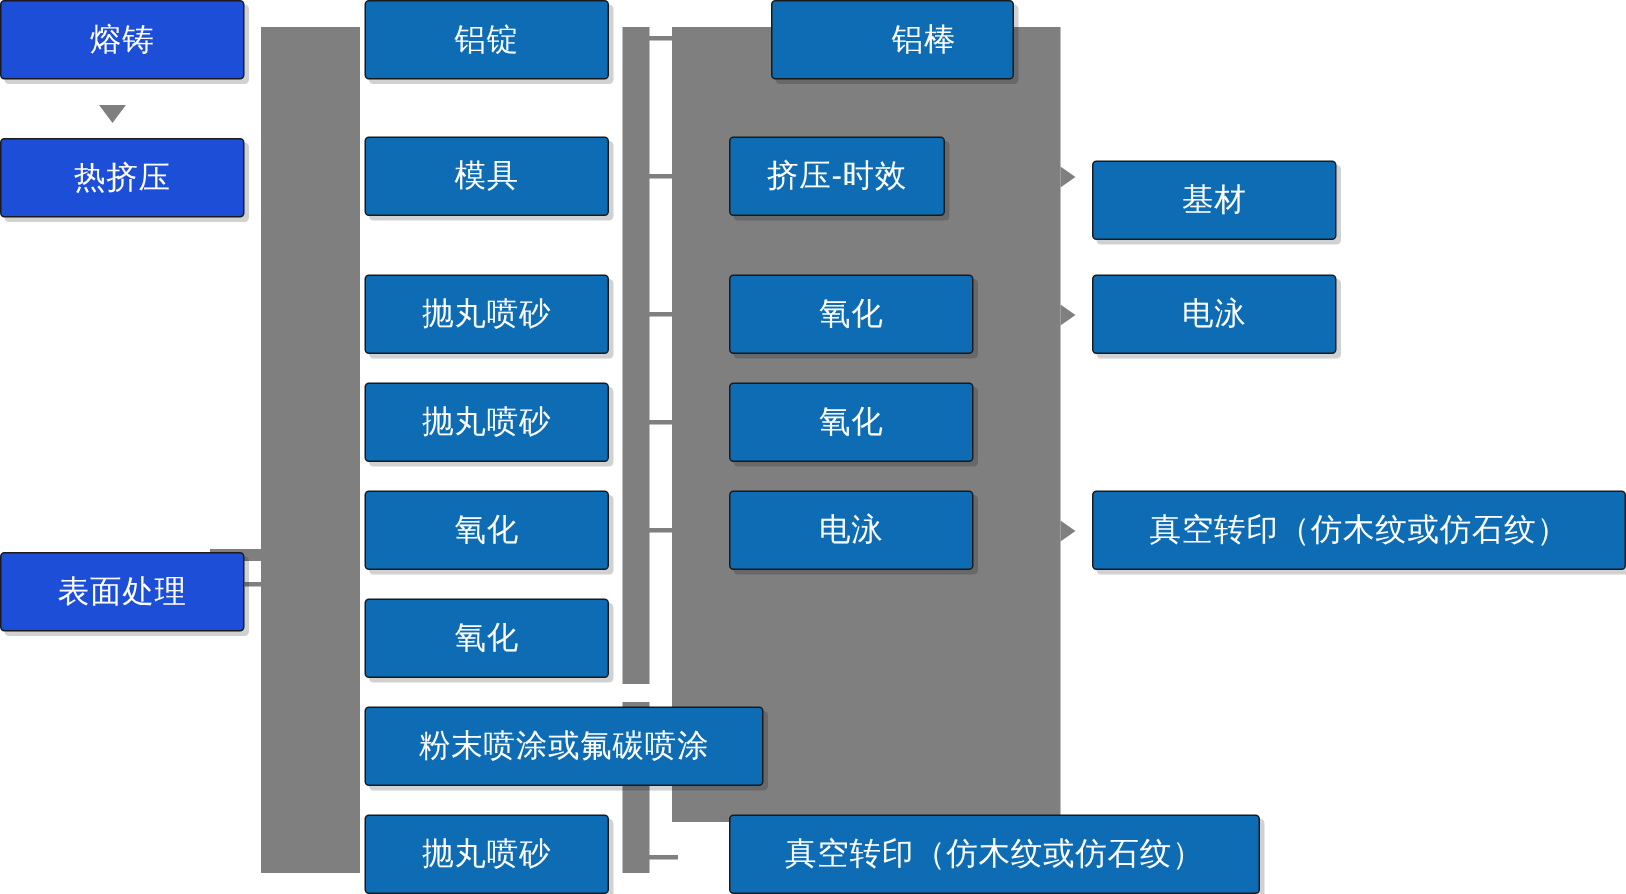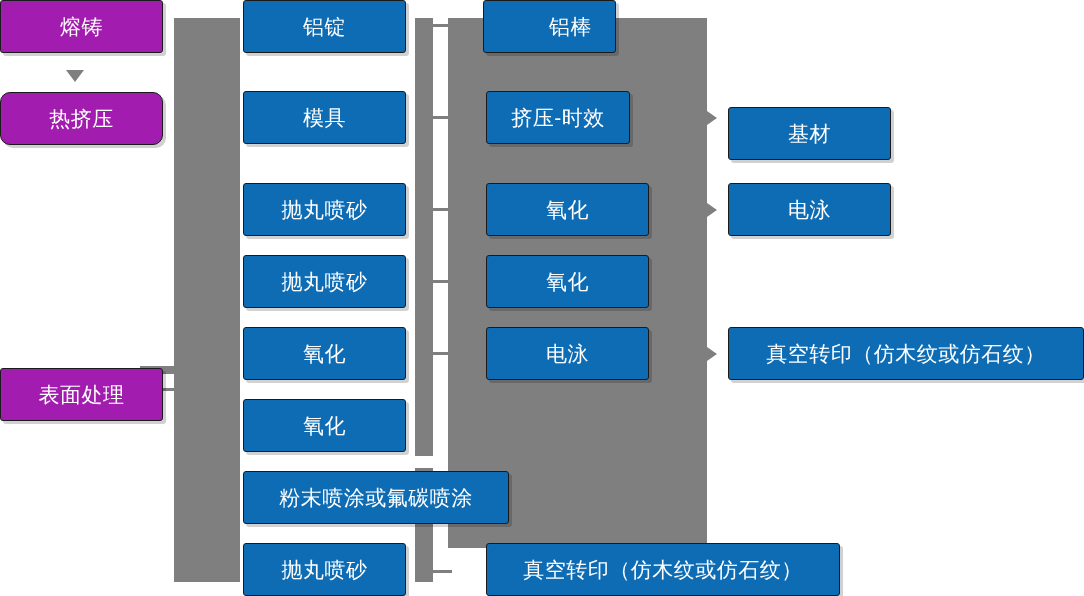--- a/index.html
+++ b/index.html
@@ -61,21 +61,21 @@
     color: #ffffff;
     border-radius: 3px;
     border: 1px solid #1a1a1a;
     font-size: 21px;
     line-height: 1.1;
     white-space: nowrap;
     letter-spacing: 0.5px;
     box-shadow: 3px 3px 0 rgba(0,0,0,0.18);
   }
   .node.dark {
-    background: #a21caf;
+    background: #1d4ed8;
   }
   .node.bright {
     background: #0d6cb4;
   }
   .node .label {
     pointer-events: none;
   }
 </style>
 </head>
 <body>
@@ -111,21 +111,21 @@
 
   <div class="band" style="left:448px; top:18px; width:259px; height:530px;"></div>
 
   <div class="arrowhead small" style="left:707px; top:111px;"></div>
   <div class="arrowhead small" style="left:707px; top:203px;"></div>
   <div class="arrowhead small" style="left:707px; top:347px;"></div>
 
   <div class="node dark" style="left:0px; top:0px; width:163px; height:53px;">
     <span class="label">熔铸</span>
   </div>
-  <div class="node dark" style="left:0px; top:92px; width:163px; height:53px;border-radius:10px;">
+  <div class="node dark" style="left:0px; top:92px; width:163px; height:53px;">
     <span class="label">热挤压</span>
   </div>
   <div class="node dark" style="left:0px; top:368px; width:163px; height:53px;">
     <span class="label">表面处理</span>
   </div>
 
   <div class="node bright" style="left:243px; top:0px; width:163px; height:53px;">
     <span class="label">铝锭</span>
   </div>
   <div class="node bright" style="left:243px; top:91px; width:163px; height:53px;">
@@ -143,21 +143,21 @@
   <div class="node bright" style="left:243px; top:399px; width:163px; height:53px;">
     <span class="label">氧化</span>
   </div>
   <div class="node bright" style="left:243px; top:471px; width:266px; height:53px;">
     <span class="label">粉末喷涂或氟碳喷涂</span>
   </div>
   <div class="node bright" style="left:243px; top:543px; width:163px; height:53px;">
     <span class="label">抛丸喷砂</span>
   </div>
 
-  <div class="node bright" style="left:483px; top:0px; width:133px; height:53px;padding-left:42px;">
+  <div class="node bright" style="left:514px; top:0px; width:162px; height:53px;padding-left:42px;">
     <span class="label">铝棒</span>
   </div>
   <div class="node bright" style="left:486px; top:91px; width:144px; height:53px;">
     <span class="label">挤压-时效</span>
   </div>
   <div class="node bright" style="left:486px; top:183px; width:163px; height:53px;">
     <span class="label">氧化</span>
   </div>
   <div class="node bright" style="left:486px; top:255px; width:163px; height:53px;">
     <span class="label">氧化</span>

